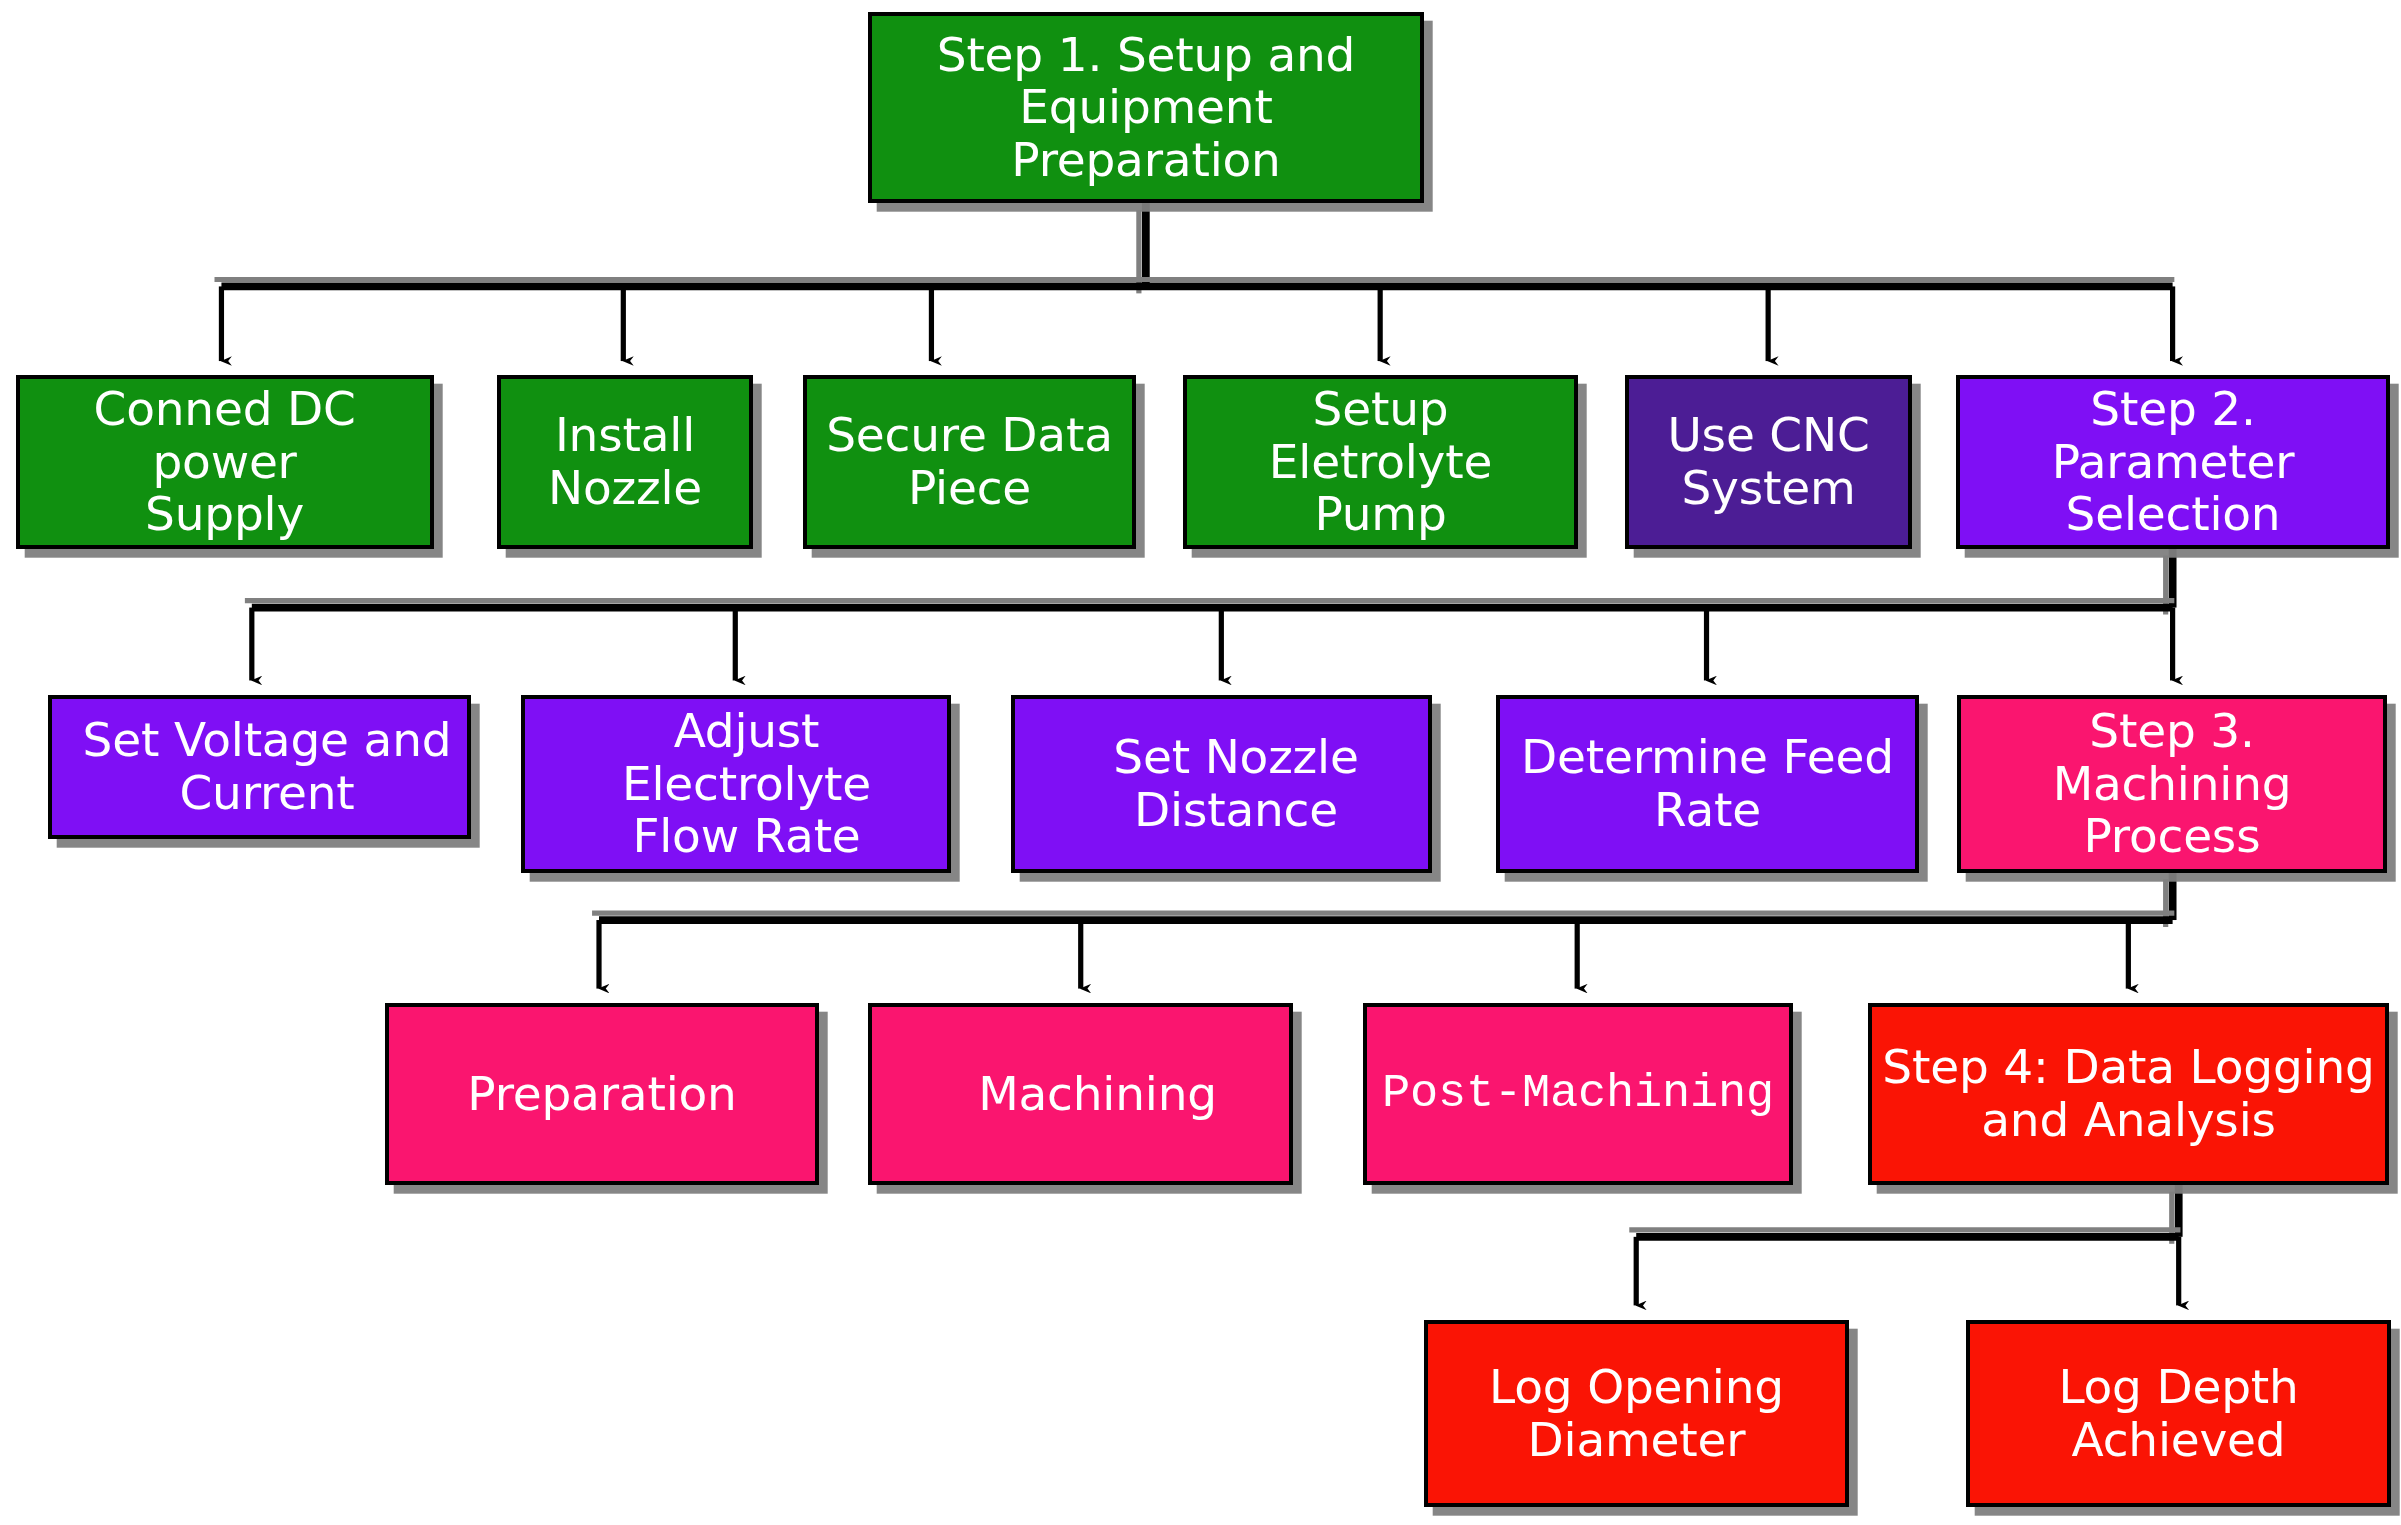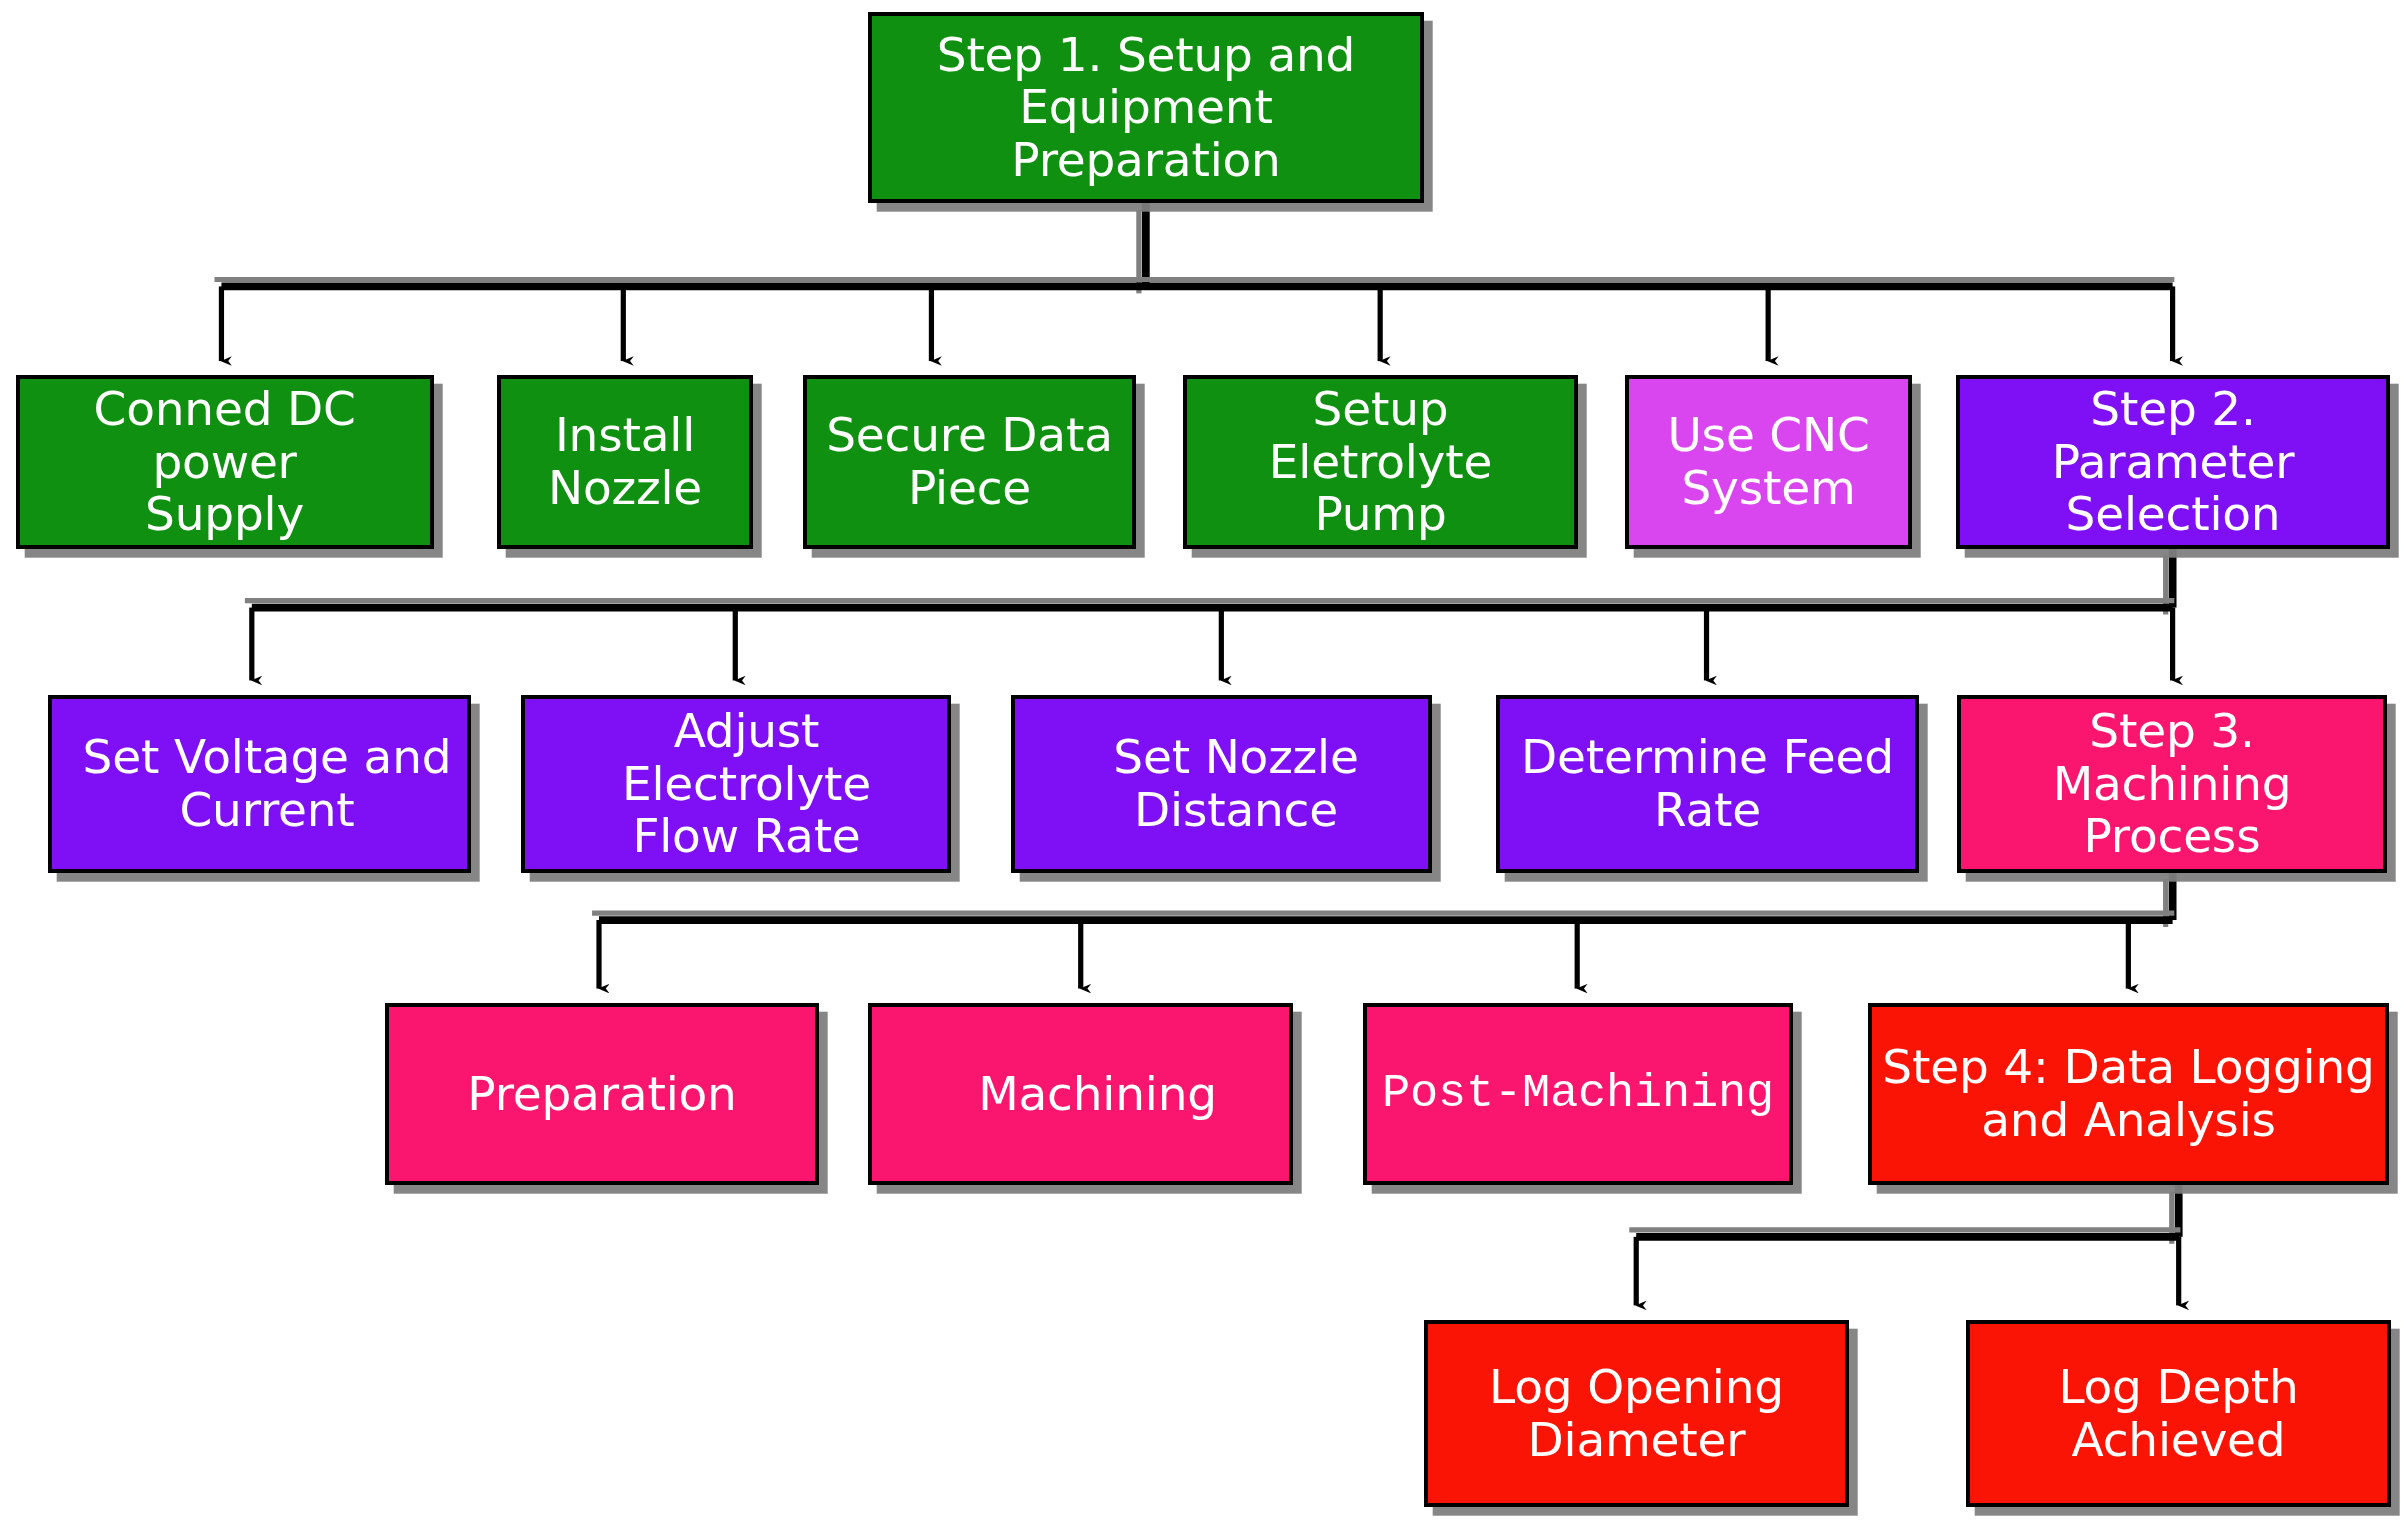--- a/index.html
+++ b/index.html
@@ -100,25 +100,25 @@
       <div class="node" style="left: 868px; top: 12px; width: 556px; height: 191px; background: rgb(16, 144, 16); border-color: rgb(0, 0, 0);"><span class="node-label">Step 1. Setup and
 Equipment Preparation</span></div>
       <div class="node" style="left: 15.6px; top: 375px; width: 418px; height: 174px; background: rgb(16, 144, 16); border-color: rgb(0, 0, 0);"><span class="node-label">Conned DC power
 Supply</span></div>
       <div class="node" style="left: 497px; top: 375px; width: 256px; height: 174px; background: rgb(16, 144, 16); border-color: rgb(0, 0, 0);"><span class="node-label">Install
 Nozzle</span></div>
       <div class="node" style="left: 803px; top: 375px; width: 333px; height: 174px; background: rgb(16, 144, 16); border-color: rgb(0, 0, 0);"><span class="node-label">Secure Data
 Piece</span></div>
       <div class="node" style="left: 1183px; top: 375px; width: 395px; height: 174px; background: rgb(16, 144, 16); border-color: rgb(0, 0, 0);"><span class="node-label">Setup Eletrolyte
 Pump</span></div>
-      <div class="node" style="left: 1625px; top: 375px; width: 287px; height: 174px; background: #d946ef; border-color: rgb(0, 0, 0);"><span class="node-label">Use CNC
+      <div class="node" style="left: 1625px; top: 375px; width: 287px; height: 174px; background: #4c1d95; border-color: rgb(0, 0, 0);"><span class="node-label">Use CNC
 System</span></div>
       <div class="node" style="left: 1956px; top: 375px; width: 434px; height: 174px; background: rgb(127, 15, 245); border-color: rgb(0, 0, 0);"><span class="node-label">Step 2. Parameter
 Selection</span></div>
-      <div class="node" style="left: 48px; top: 695px; width: 423px; height: 178px; background: rgb(127, 15, 245); border-color: rgb(0, 0, 0); padding-left: 22px;"><span class="node-label">Set Voltage and
+      <div class="node" style="left: 48px; top: 695px; width: 423px; height: 144px; background: rgb(127, 15, 245); border-color: rgb(0, 0, 0); padding-left: 22px;"><span class="node-label">Set Voltage and
 Current</span></div>
       <div class="node" style="left: 521px; top: 695px; width: 430px; height: 178px; background: rgb(127, 15, 245); border-color: rgb(0, 0, 0); padding-left: 28px;"><span class="node-label">Adjust Electrolyte
 Flow Rate</span></div>
       <div class="node" style="left: 1011px; top: 695px; width: 421px; height: 178px; background: rgb(127, 15, 245); border-color: rgb(0, 0, 0); padding-left: 36px;"><span class="node-label">Set Nozzle
 Distance</span></div>
       <div class="node" style="left: 1496px; top: 695px; width: 423px; height: 178px; background: rgb(127, 15, 245); border-color: rgb(0, 0, 0);"><span class="node-label">Determine Feed
 Rate</span></div>
       <div class="node" style="left: 1957px; top: 695px; width: 430px; height: 178px; background: rgb(250, 21, 111); border-color: rgb(0, 0, 0);"><span class="node-label">Step 3. Machining
 Process</span></div>
       <div class="node" style="left: 385px; top: 1003px; width: 434px; height: 182px; background: rgb(250, 21, 111); border-color: rgb(0, 0, 0);"><span class="node-label">Preparation</span></div>

